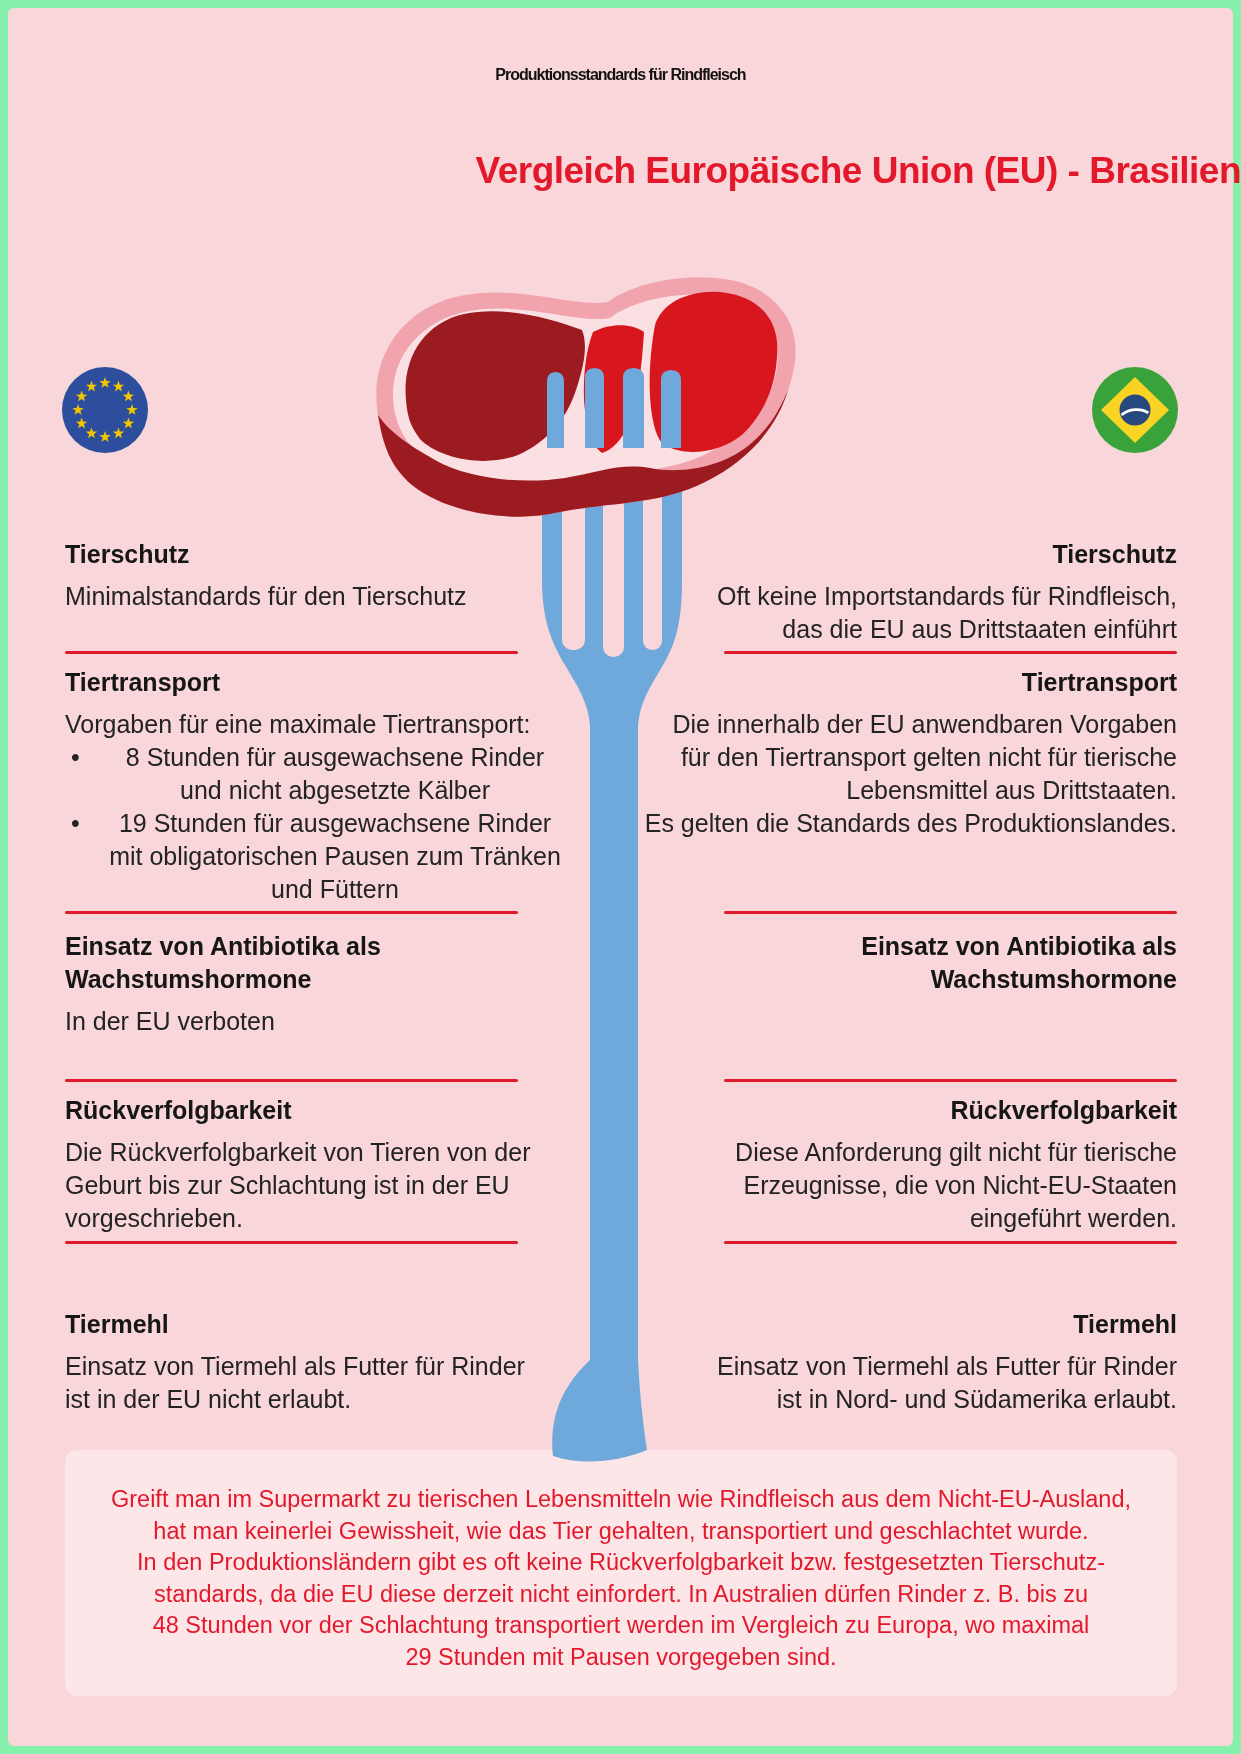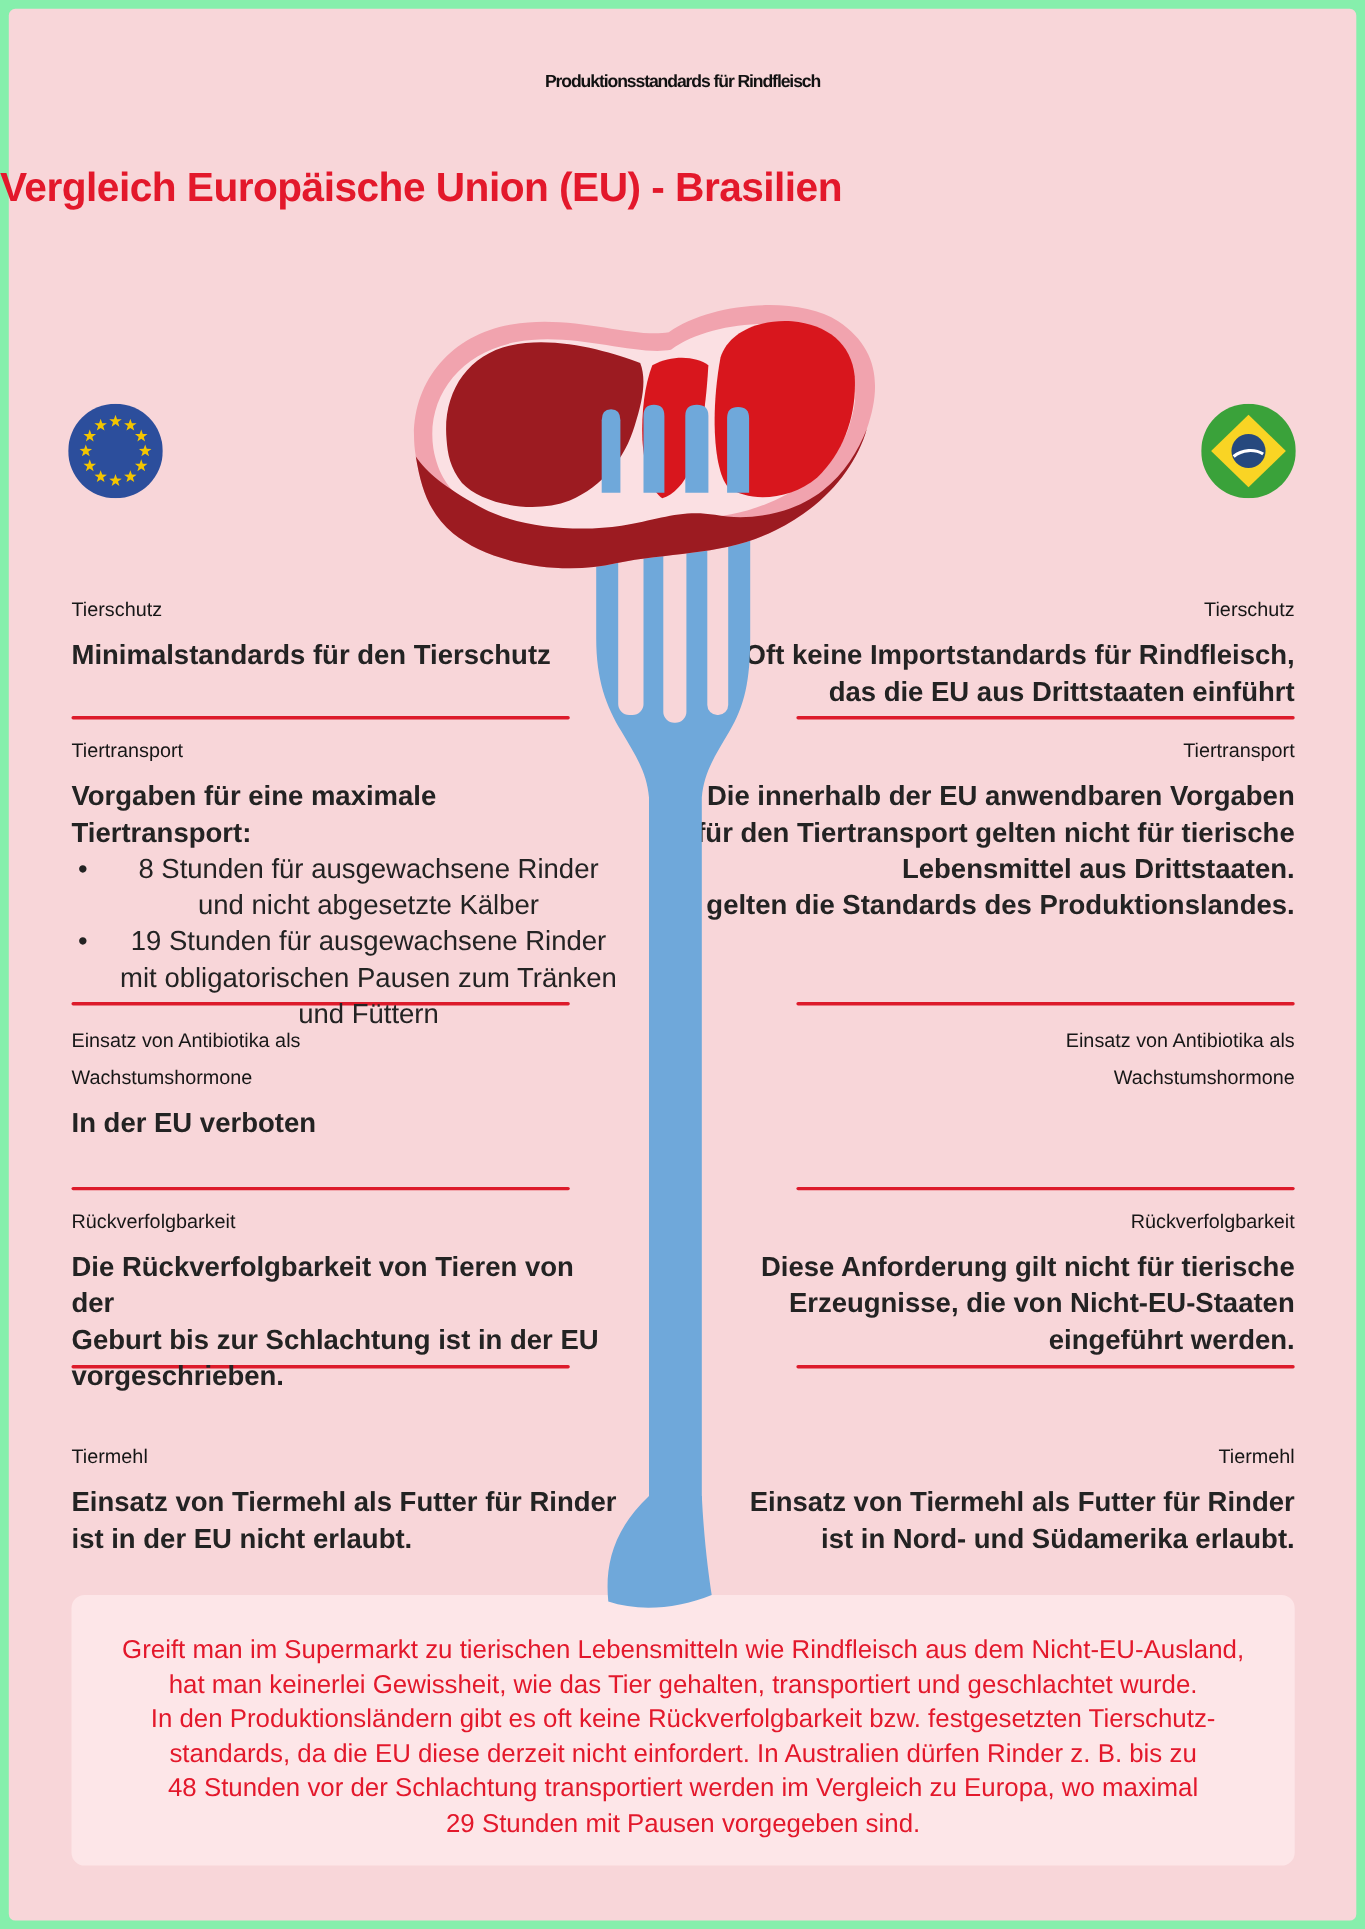--- a/index.html
+++ b/index.html
@@ -3,37 +3,37 @@
 <meta charset="utf-8">
 <style>
   html,body{margin:0;padding:0;background:#ffffff;}
   .poster{position:relative;width:1241px;height:1754px;background:#86efac;overflow:hidden;
           font-family:"Liberation Sans","DejaVu Sans",sans-serif;}
   .bg{position:absolute;inset:8px;background:#f8d6d9;border-radius:6px;}
 
   .page-title{position:absolute;top:66px;left:0;width:100%;text-align:center;
 , 
               font-size:50px;font-weight:800;letter-spacing:-1px;color:#121212;z-index:2;}
-  .page-subtitle{position:absolute;top:150px;left:0;width:100%;text-align:left;
+  .page-subtitle{position:absolute;top:150px;left:0;width:100%;text-align:right;
                  font-size:37px;font-weight:700;letter-spacing:-0.5px;color:#e3182b;z-index:2;}
 
   .flag{position:absolute;top:367px;width:86px;height:86px;z-index:2;}
   .flag.eu{left:62px;}
   .flag.br{left:1092px;}
 
   .illustration{position:absolute;left:350px;top:250px;width:500px;height:1290px;z-index:3;}
 
   .sec{position:absolute;z-index:2;}
   .sec.left{left:65px;width:500px;text-align:left;}
   .sec.right{left:560px;width:617px;text-align:right;}
   .t1{top:538px}.t2{top:666px}.t3{top:930px}.t4{top:1094px}.t5{top:1308px}
 
-  .sec-heading{font-size:18px;font-weight:400;line-height:33px;color:#161616;
+  .sec-heading{font-size:25px;font-weight:700;line-height:33px;color:#161616;
                margin:0 0 9px 0;white-space:pre-line;}
-  .sec-body{font-size:25px;font-weight:700;line-height:33px;color:#232323;
+  .sec-body{font-size:25px;font-weight:400;line-height:33px;color:#232323;
             margin:0;white-space:pre-line;}
 
   .bullets{margin-top:0;}
   .bullet{display:flex;}
   .bullet-dot{flex:none;width:40px;font-size:25px;line-height:33px;color:#232323;
               text-align:left;padding-left:6px;box-sizing:border-box;}
   .bullet-text{flex:1;font-size:25px;line-height:33px;color:#232323;white-space:pre-line;text-align:center;}
 
   .divider{position:absolute;height:3px;background:#dd1b2b;border-radius:2px;z-index:1;}
   .divider.dl{left:65px;width:453px;}

